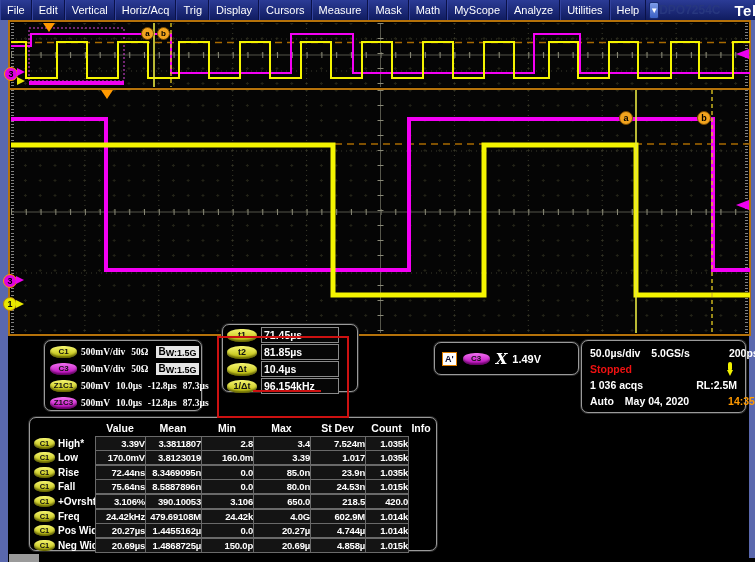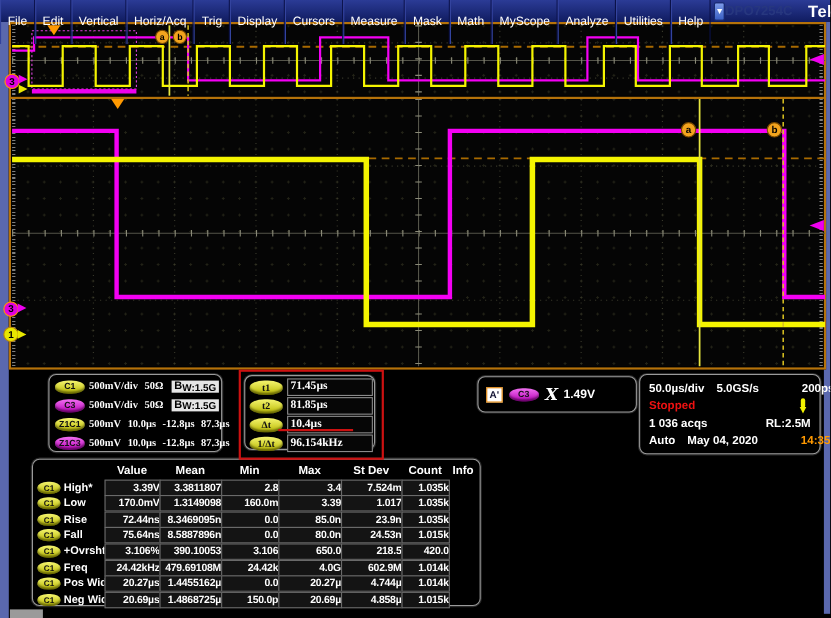--- a/index.html
+++ b/index.html
@@ -1,21 +1,21 @@
 <!DOCTYPE html>
 <html><head>
 <meta charset="utf-8">
 <style>
   html,body{margin:0;padding:0;background:#000;}
   .app{position:relative;width:755px;height:562px;background:#000;overflow:hidden;
        font-family:"Liberation Sans",sans-serif;-webkit-font-smoothing:none;}
   
   .menubar{position:absolute;left:0;top:0;width:755px;height:20px;
     background:linear-gradient(#2b3b96,#101c60);display:flex;align-items:center;z-index:20;}
-  .menu-item{height:20px;line-height:20px;padding:10px 6px;font-size:11px;color:#fff;
+  .menu-item{height:20px;line-height:20px;padding:0 6px;font-size:11px;color:#fff;
     border-right:1px solid #0a1148;border-left:1px solid #33439e;cursor:default;white-space:nowrap;}
   .menu-caret-btn{width:22px;height:15px;margin-left:3px;border-radius:2px;
     background:linear-gradient(#7d9be8,#3a60c4);border:1px solid #182a70;color:#fff;
     font-size:8px;text-align:center;line-height:15px;}
   .model-watermark{margin-left:auto;color:#27377f;font-weight:bold;font-size:12px;}
   .brand{color:#fff;font-weight:bold;font-size:15px;margin:0 12px 0 14px;letter-spacing:.5px;}
   
   .left-strip{position:absolute;left:0;top:20px;width:8px;height:542px;background:#5a68ae;}
   .right-strip{position:absolute;left:749px;top:20px;width:6px;height:538px;background:#5a68ae;}
   .taskbar-stub{position:absolute;left:9px;top:554px;width:30px;height:8px;background:#9a9a9a;}
@@ -51,21 +51,21 @@
   .pill{display:inline-block;border-radius:45%;color:#111;font-weight:bold;text-align:center;
     box-shadow:inset 0 -2px 2px rgba(0,0,0,.45);}
   .pill.yellow{background:linear-gradient(#f4f470,#b9b900);}
   .pill.magenta{background:linear-gradient(#f070f0,#b900b9);}
   .ch-panel{left:44px;top:340px;width:158px;height:71px;padding:2px 0 0 5px;box-sizing:border-box;}
   .ch-row{display:flex;align-items:center;height:17px;font-size:9.5px;font-weight:bold;white-space:nowrap;}
   .ch-row .pill{width:27px;height:12px;line-height:12px;font-size:8px;margin-right:4px;flex:none;}
   .ch-row .c{margin-right:6px;font-family:Liberation Serif, serif;}
   .bw-box{background:#e5e5e5;color:#000;padding:0 2px;font-size:9px;font-weight:bold;margin-left:2px;}
   .bw-box .b{font-size:10px;vertical-align:1px;}
-  .cur-panel{left:222px;top:341px;width:119px;height:68px;padding:2px 0 0 4px;box-sizing:border-box;font-family:Liberation Serif, serif;}
+  .cur-panel{left:222px;top:324px;width:136px;height:68px;padding:2px 0 0 4px;box-sizing:border-box;}
   .cur-row{display:flex;align-items:center;height:16px;margin-bottom:1px;}
   .cur-row .pill{width:30px;height:13px;line-height:13px;font-size:9px;margin-right:4px;flex:none;}
   .cur-val{width:74px;height:14px;border:1px solid #8a8a8a;font-size:10.5px;font-weight:bold;
     line-height:14px;padding-left:2px;background:#060606;}
   .annotation-box{position:absolute;left:217px;top:336px;width:128px;height:78px;
     border:2px solid #cc1111;z-index:8;pointer-events:none;}
   .annotation-underline{position:absolute;left:253px;top:390px;width:68px;height:2px;
     background:#cc1111;z-index:9;}
   .trig-panel{left:434px;top:342px;width:145px;height:33px;display:flex;align-items:center;
     padding-left:7px;box-sizing:border-box;}
@@ -316,21 +316,21 @@
           <div class="meas-cell">7.524m</div>
           <div class="meas-cell">1.035k</div>
           <div class="meas-cell info"></div>
         </div>
         <div class="meas-grid-row">
           <div class="meas-label">
             <span class="pill yellow">C1</span>
             <span>Low</span>
           </div>
           <div class="meas-cell">170.0mV</div>
-          <div class="meas-cell">1.3149098</div>
+          <div class="meas-cell">3.8123019</div>
           <div class="meas-cell">160.0m</div>
           <div class="meas-cell">3.39</div>
           <div class="meas-cell">1.017</div>
           <div class="meas-cell">1.035k</div>
           <div class="meas-cell info"></div>
         </div>
         <div class="meas-grid-row">
           <div class="meas-label">
             <span class="pill yellow">C1</span>
             <span>Rise</span>

